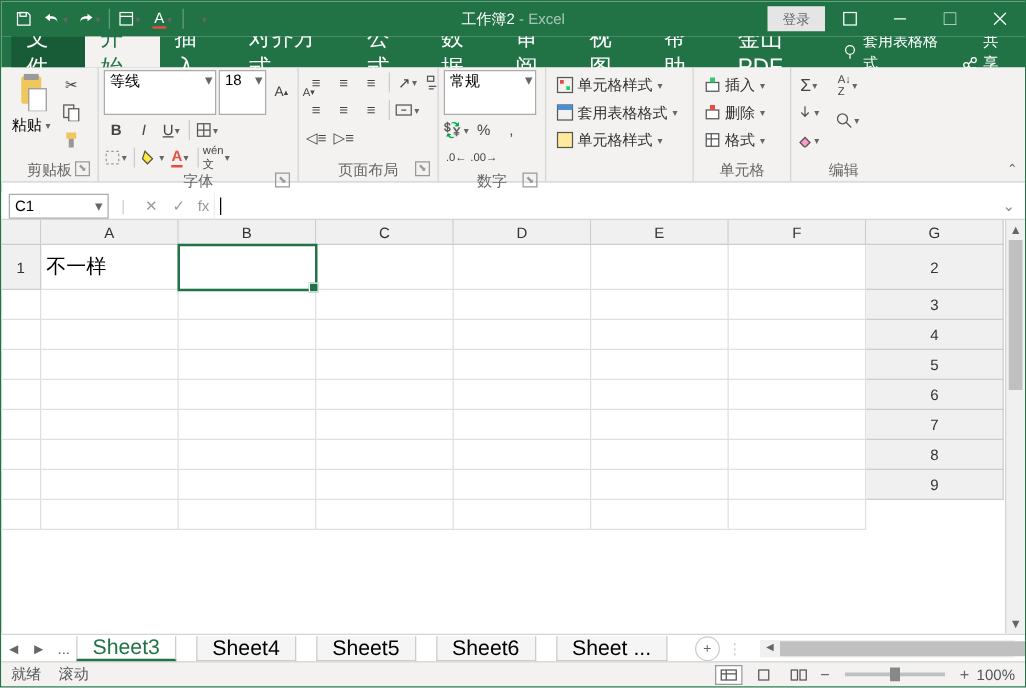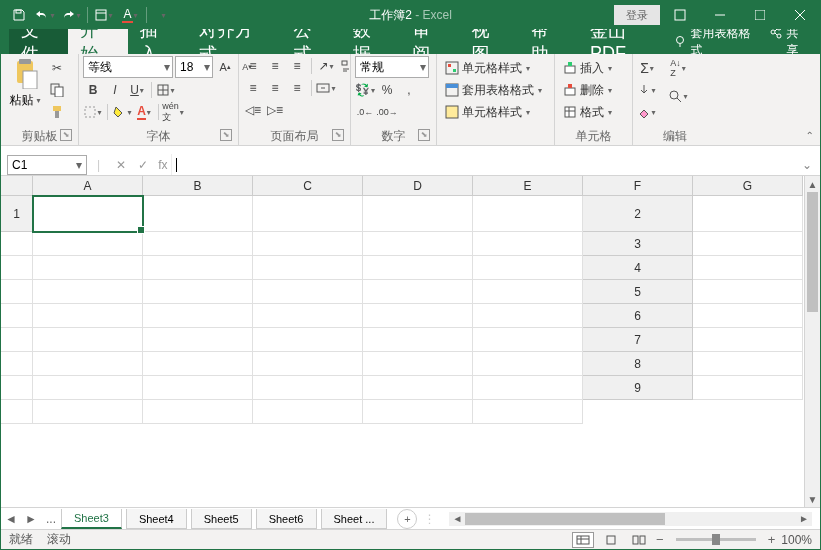--- a/index.html
+++ b/index.html
@@ -12,33 +12,33 @@
 .title-text .dim{color:rgba(255,255,255,.6)}
 .title-right{margin-left:auto;display:flex;align-items:center;height:100%}
 .login-btn{background:#e5e5e5;color:#666;height:20px;padding:0 12px;display:flex;align-items:center;cursor:pointer;font-size:11px}
 .win-btn{width:40px;height:28px;display:flex;align-items:center;justify-content:center;color:#fff;cursor:pointer}
 .tabs{height:25px;background:#217346;display:flex;color:#fff;padding-left:8px;align-items:stretch}
 .tab{padding:0 12px;display:flex;align-items:center;cursor:pointer;font-size:18px;color:#fff}
 .tab.active{background:#f3f2f1;color:#217346}
 .tab.dark{background:#185c37}
 .tabs-right{margin-left:auto;display:flex;align-items:center;padding-right:10px;gap:8px}
 .tell-me{display:flex;align-items:center;gap:4px;color:#fff;cursor:text}
-.share-btn{display:flex;align-items:flex-start;gap:4px;cursor:pointer;color:#fff}
+.share-btn{display:flex;align-items:flex-end;gap:4px;cursor:pointer;color:#fff}
 .ribbon{height:92px;background:#f3f2f1;border-bottom:1px solid #d4d4d4;display:flex;position:relative}
 .group{border-right:1px solid #d4d4d4;display:flex;flex-direction:column;padding:2px 4px 0}
 .group-content{flex:1;display:flex;gap:2px;align-items:flex-start}
 .group-label{text-align:center;font-size:11px;color:#666;height:18px;line-height:18px;position:relative}
 .group-label .launcher{position:absolute;right:2px;top:2px;width:12px;height:12px;border:1px solid #999;cursor:pointer;font-size:8px;line-height:10px;text-align:center;color:#999}
 .big-btn{display:flex;flex-direction:column;align-items:center;gap:2px;padding:2px 4px;cursor:pointer;min-width:40px}
 .big-btn .icon{height:32px;display:flex;align-items:center;justify-content:center}
 .big-btn .lbl{font-size:11px;display:flex;align-items:center;gap:2px}
 .col{display:flex;flex-direction:column;gap:2px}
 .row{display:flex;gap:2px;align-items:center}
 .mini{width:20px;height:20px;display:flex;align-items:center;justify-content:center;cursor:pointer;color:#444}
-.combo{height:22px;border:1px solid #ababab;background:#fff;display:flex;align-items:center;padding:0 2px 0 4px;font-size:11px;cursor:text}
+.combo{height:36px;border:1px solid #ababab;background:#fff;display:flex;padding:0 2px 0 4px;font-size:11px;cursor:text}
 .combo .arrow{margin-left:auto;padding-left:4px;color:#666;cursor:pointer}
 .rbn-btn{display:flex;align-items:center;gap:3px;padding:1px 4px;height:20px;cursor:pointer;font-size:11px;color:#333}
 .collapse-arrow{position:absolute;right:6px;bottom:4px;font-size:10px;color:#666;cursor:pointer}
 .formula-bar{height:22px;border-bottom:1px solid #d4d4d4;display:flex;align-items:center;background:#fff;margin-top:8px}
 .name-box{width:80px;height:20px;border:1px solid #ababab;margin-left:6px;display:flex;align-items:center;padding:0 4px;font-size:11px;background:#fff}
 .name-box .arrow{margin-left:auto;color:#666;cursor:pointer}
 .fx-sep{margin:0 10px;color:#ccc}
 .fx-btn{width:22px;text-align:center;color:#999;cursor:pointer}
 .fx-icon{color:#999;margin:12px 4px}
 .fx-input{flex:1;height:100%;cursor:text;padding-left:4px;border-left:1px solid #eee;display:flex;align-items:center}
@@ -51,21 +51,21 @@
 .cell{border-right:1px solid #e0e0e0;border-bottom:1px solid #e0e0e0;padding:0 4px;display:flex;align-items:center;cursor:cell;font-size:16px;color:#000}
 .selected-cell{outline:2px solid #217346;outline-offset:-1px;z-index:1;position:relative}
 .selected-cell::after{content:"";position:absolute;right:-3px;bottom:-3px;width:6px;height:6px;background:#217346;border:1px solid #fff}
 .v-scrollbar{width:16px;background:#f0f0f0;border-left:1px solid #d4d4d4;display:flex;flex-direction:column}
 .scroll-arrow{height:16px;display:flex;align-items:center;justify-content:center;cursor:pointer;color:#666;font-size:10px}
 .scroll-track{flex:1;position:relative}
 .scroll-thumb-v{position:absolute;left:2px;right:2px;top:0;height:120px;background:#c0c0c0;cursor:pointer}
 .sheet-bar{height:22px;border-top:1px solid #d4d4d4;background:#fff;display:flex;align-items:center}
 .nav-btn{width:20px;text-align:center;color:#666;cursor:pointer}
 .sheet-tabs{display:flex;align-items:flex-end;height:100%}
-.sheet-tab{padding:2px 12px;border:1px solid #ccc;border-top:none;background:#f5f5f5;font-size:11px;cursor:pointer;margin-right:4px;position:relative;height:20px;display:flex;align-items:center}
+.sheet-tab{padding:2px 12px;border:1px solid #ccc;border-top:none;background:#f5f5f5;font-size:17px;cursor:pointer;margin-right:16px;position:relative;height:20px;display:flex;align-items:center}
 .sheet-tab.active{background:#fff;border-bottom:2px solid #217346;font-weight:400;color:#217346}
 .add-sheet{width:20px;height:20px;border:1px solid #ccc;border-radius:50%;display:flex;align-items:center;justify-content:center;margin-left:6px;color:#666;cursor:pointer;font-size:11px}
 .h-scroll{flex:1;height:14px;margin:0 8px;background:#f0f0f0;position:relative;display:flex;align-items:center}
 .h-thumb{position:absolute;left:16px;height:12px;width:200px;background:#c0c0c0;cursor:pointer}
 .status-bar{height:20px;background:#f3f2f1;border-top:1px solid #d4d4d4;display:flex;align-items:center;padding:0 8px;font-size:11px;color:#555}
 .status-right{margin-left:auto;display:flex;align-items:center;gap:6px}
 .view-btn{width:22px;height:16px;border:1px solid transparent;display:flex;align-items:center;justify-content:center;cursor:pointer}
 .view-btn.active{border-color:#999;background:#fff}
 .zoom-slider{width:80px;height:3px;background:#c0c0c0;position:relative;margin:0 6px}
 .zoom-thumb{position:absolute;left:50%;top:-4px;width:8px;height:11px;background:#888;transform:translateX(-50%);cursor:pointer}
@@ -448,20 +448,21 @@
   <div class="grid" id="grid" style="grid-template-rows: 20px 36px 24px 24px 24px 24px 24px 24px 24px 24px;">
       <div class="corner"></div>
       <div class="col-header">A</div>
       <div class="col-header">B</div>
       <div class="col-header">C</div>
       <div class="col-header">D</div>
       <div class="col-header">E</div>
       <div class="col-header">F</div>
       <div class="col-header">G</div>
       <div class="row-header">1</div>
+      <div class="cell">不一样</div>
       <div class="cell selected-cell"></div>
       <div class="cell"></div>
       <div class="cell"></div>
       <div class="cell"></div>
       <div class="cell"></div>
       <div class="row-header">2</div>
       <div class="cell"></div>
       <div class="cell"></div>
       <div class="cell"></div>
       <div class="cell"></div>

